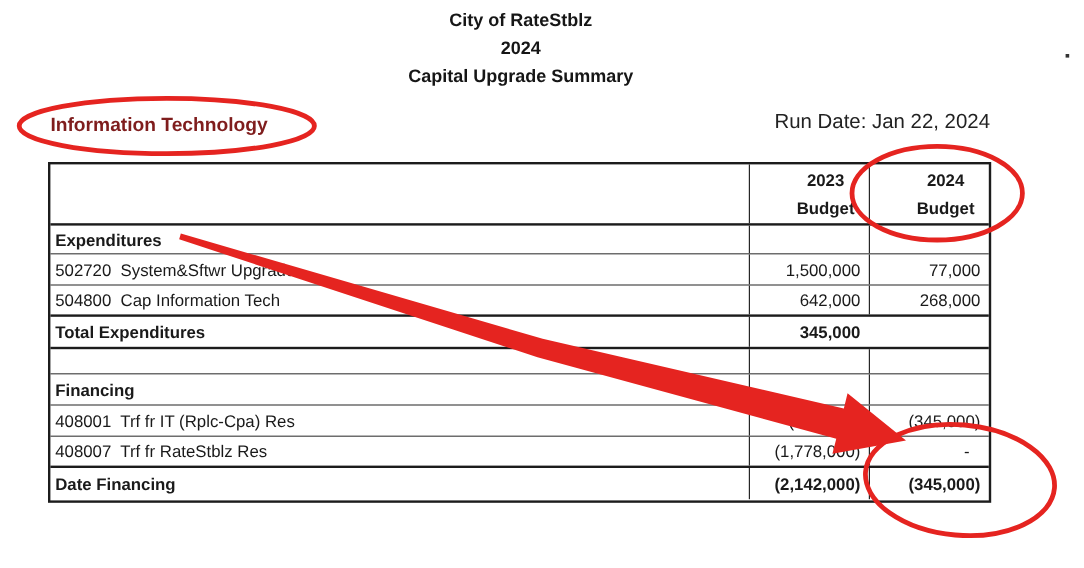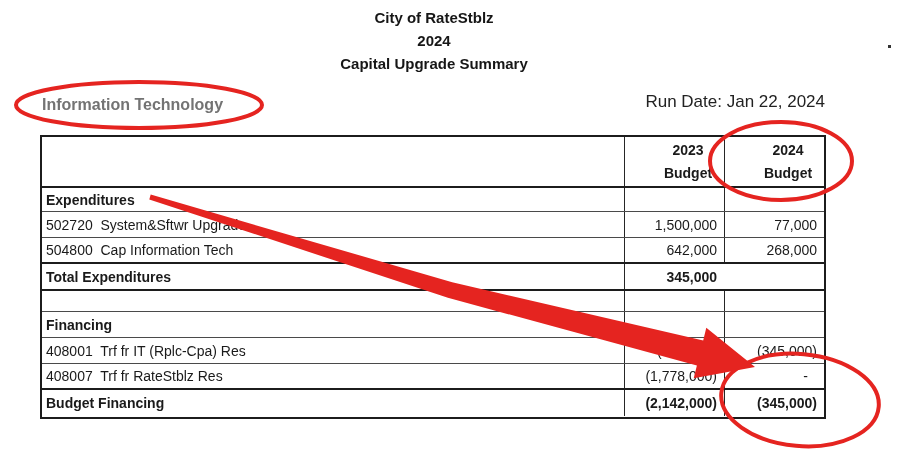--- a/index.html
+++ b/index.html
@@ -8,21 +8,21 @@
     position:relative; width:903px; height:473px;
     background:#ffffff; overflow:hidden; color:#1a1a1a;
   }
   .title-block {
     position:absolute; top:6px; left:0; width:868px;
     text-align:center; font-weight:bold; font-size:15px; line-height:23px;
     color:#161616;
   }
   .section-heading {
     position:absolute; left:42px; top:96px;
-    font-weight:bold; font-size:16px; color:#737373;text-align:right;
+    font-weight:bold; font-size:16px; color:#7f1d1d;text-align:right;
   }
   .run-date {
     position:absolute; left:625px; top:92px; width:200px;
     text-align:right; font-size:17px; color:#222;
   }
   .budget-table {
     position:absolute; left:40px; top:135px; width:786px; height:284px;
     border:2px solid #1c1c1c; background:#fff;
     font-size:14px;
   }
@@ -133,21 +133,21 @@
     <div class="row r-item hb">
       <div class="cell c-label">
           <span>408007  Trf fr RateStblz Res</span>
         </div>
       <div class="cell c-num">(1,778,000)</div>
       <div class="cell c-num dash">-</div>
     </div>
 
     <div class="row r-item last bold-label bold-vals">
       <div class="cell c-label">
-          <span>Budget Financing</span>
+          <span>Date Financing</span>
         </div>
       <div class="cell c-num">(2,142,000)</div>
       <div class="cell c-num">(345,000)</div>
     </div>
 
   </div>
 
   <svg id="annot" viewBox="0 0 903 473" xmlns="http://www.w3.org/2000/svg">
     <ellipse cx="139" cy="105" rx="123" ry="23" fill="none" stroke-width="4" stroke="#e52420"></ellipse>
     <ellipse cx="781" cy="161" rx="71" ry="39" fill="none" stroke-width="4" stroke="#e52420"></ellipse>

